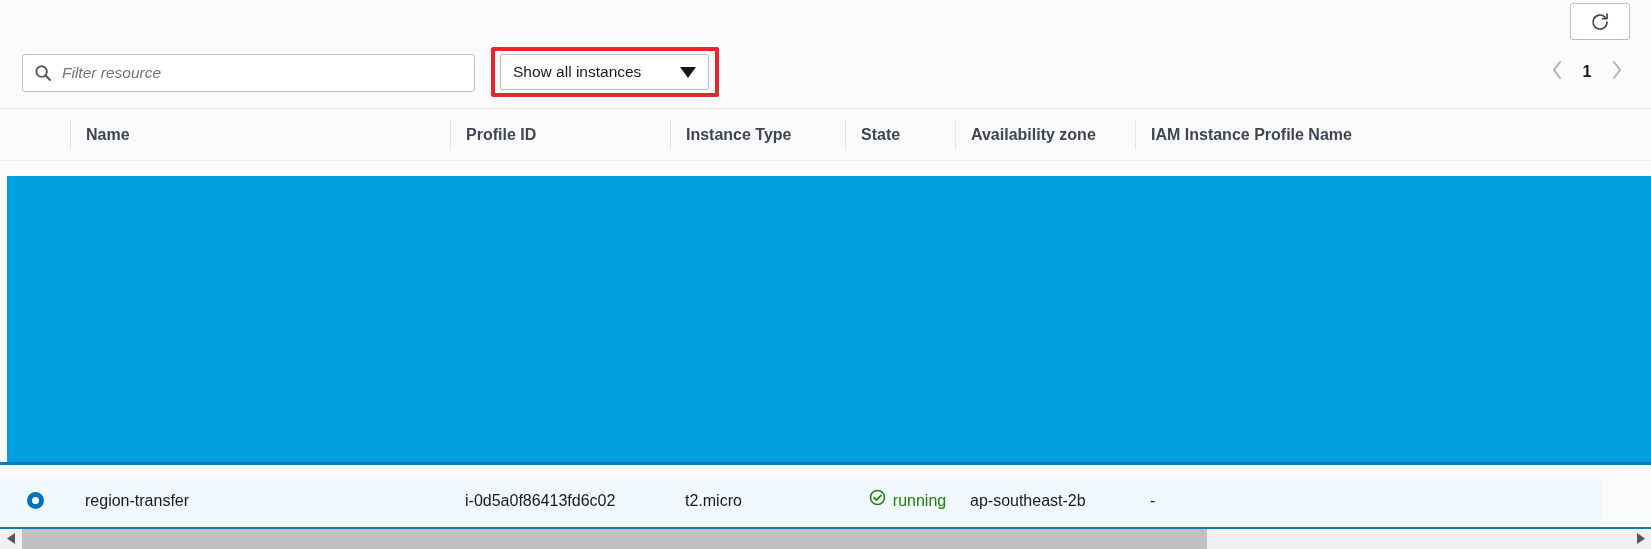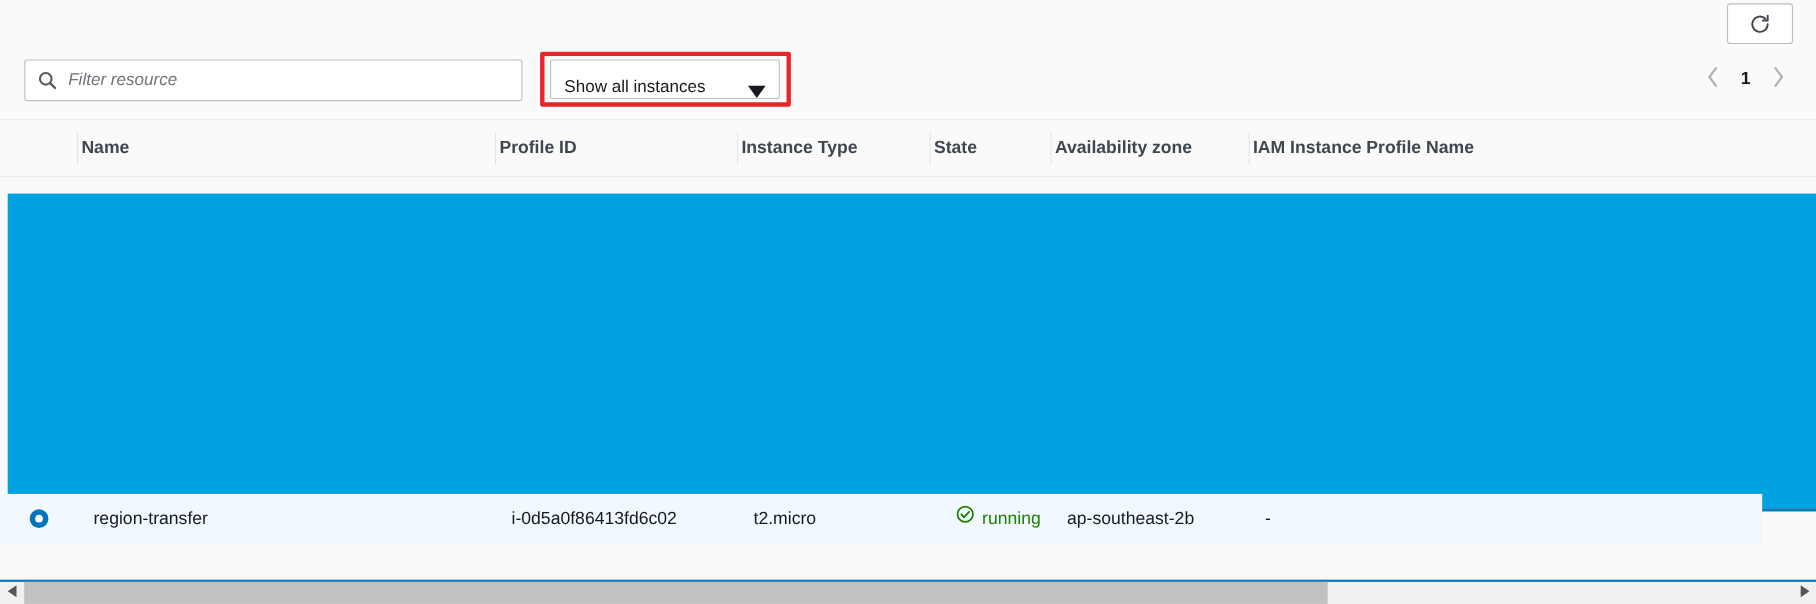--- a/index.html
+++ b/index.html
@@ -95,21 +95,21 @@
   .show-select {
     position: absolute;
     left: 500px;
     top: 54px;
     width: 209px;
     height: 36px;
     border: 1px solid #babfc5;
     border-radius: 2px;
     background: #ffffff;
     display: flex;
-    align-items: flex-end;
+    align-items: center;
     padding: 0 12px;
     cursor: pointer;
   }
   .show-select .sel-label {
     flex: 1 1 auto;
     font-size: 15.5px;
     color: #16191f;
     white-space: nowrap;
   }
   .caret-down {
@@ -157,21 +157,21 @@
     align-items: center;
   }
   .th {
     position: relative;
     font-size: 16px;
     font-weight: bold;
     color: #3f4650;
     height: 30px;
     line-height: 30px;
     white-space: nowrap;
-    padding-left: 3px;
+    padding-left: 15px;
     border-left: 1px solid #e3e6e8;
     cursor: pointer;
   }
   .th.first { border-left: 1px solid #e3e6e8; }
   .spacer-cell {
     width: 70px;
     height: 30px;
     flex: 0 0 auto;
   }
 
@@ -190,21 +190,21 @@
     top: 462px;
     width: 1651px;
     height: 3px;
     background: #0b7ab8;
   }
 
   
   .data-row {
     position: absolute;
     left: 0;
-    top: 449px;
+    top: 478px;
     width: 1602px;
     height: 45px;
     background: #f1f8fe;
     display: flex;
     align-items: center;
   }
   .cell {
     font-size: 16px;
     color: #16191f;
     height: 45px;

